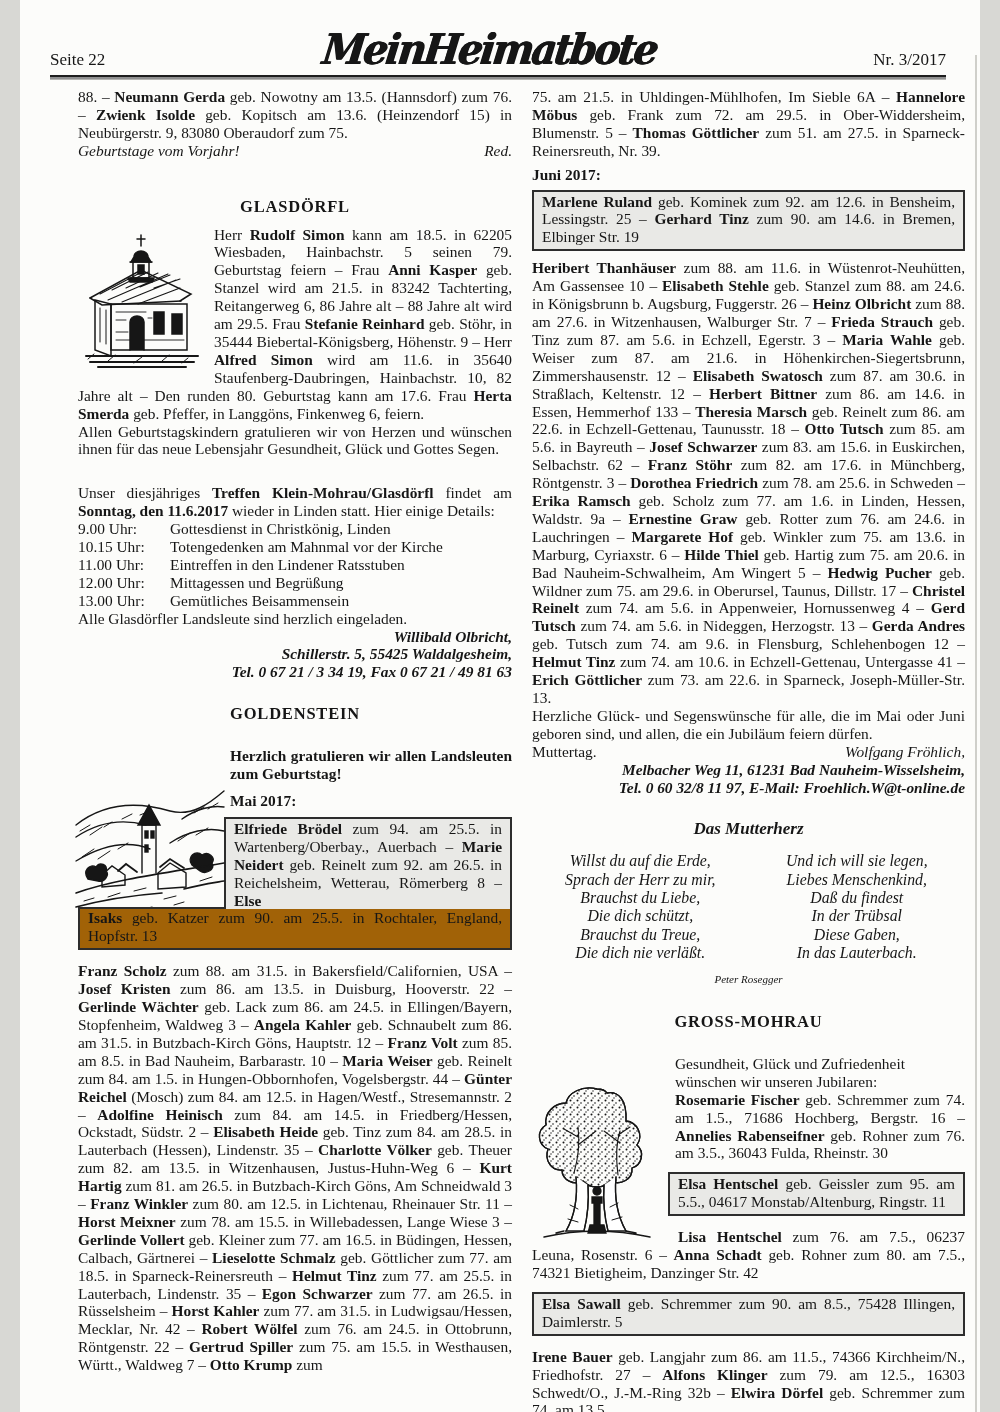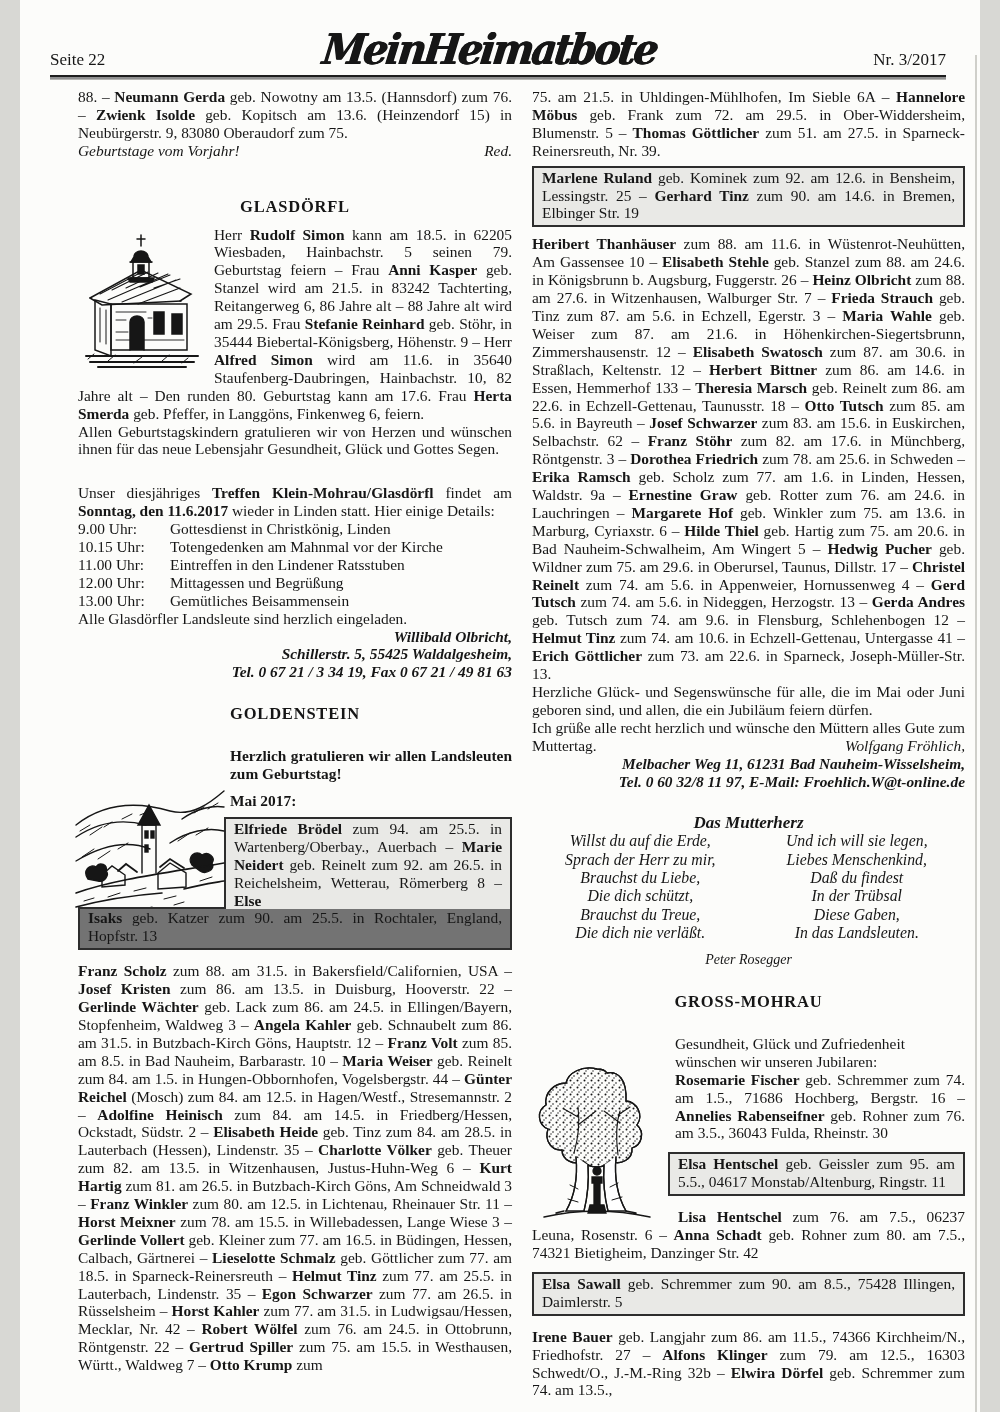--- a/index.html
+++ b/index.html
@@ -30,26 +30,26 @@
   .chapel{float:left;width:124px;height:140px;margin:6px 12px 2px 0;}
   .sched-row{display:flex;}
   .sched-time{width:92px;flex:0 0 auto;}
   .sched-event{flex:1;text-align:left;}
   
   .gold-sec{position:relative;margin-top:24px;}
   .village{position:absolute;left:-4px;top:28px;width:152px;height:148px;}
   .gold-greeting{margin:8px 0 0 152px;font-weight:bold;}
   .gold-month{margin:9px 0 7px 152px;font-weight:bold;}
   .gold-box-top{margin-left:146px;background:#e9e9e6;border:2px solid #2d2d2d;border-bottom:none;padding:1px 8px 0;}
-  .gold-box-bottom{position:relative;background:#737373;border:2px solid #2d2d2d;border-top:none;padding:0 8px 3px;}
+  .gold-box-bottom{position:relative;background:#a16207;border:2px solid #2d2d2d;border-top:none;padding:0 8px 3px;}
   .gold-box-bottom::before{content:"";position:absolute;left:-2px;top:-2px;width:148px;border-top:2px solid #2d2d2d;}
   
-  .poem{display:flex;margin-top:0;font-style:italic;font-size:15.8px;line-height:18.3px;align-items:center;}
+  .poem{display:flex;margin-top:14px;font-style:italic;font-size:15.8px;line-height:18.3px;align-items:center;}
   .poem-col{flex:1;text-align:center;text-align-last:center;}
-  .poem-author{margin-top:9px;font-style:italic;font-size:14px;text-align:center;text-align-last:center;}
+  .poem-author{margin-top:9px;font-style:italic;font-size:11px;text-align:center;text-align-last:center;}
   
   .gm-sec{position:relative;margin-top:24px;}
   .tree{position:absolute;left:2px;top:30px;width:126px;height:158px;}
   .gm-indent{margin-left:143px;}
   .gm-box1{margin:10px 0 0 136px;}
   .gm-list2{margin-top:12px;text-indent:146px;}
   .gm-box2{margin-top:10px;}
   .gm-list3{margin-top:12px;}
   .mt6{margin-top:6px;}.mt8{margin-top:8px;}.mt10{margin-top:10px;}
   .mt12{margin-top:12px;}.mt24{margin-top:24px;}.mt26{margin-top:26px;}.mt38{margin-top:38px;}
@@ -163,24 +163,24 @@
       <p class="gold-box-top"><span class="b">Elfriede Brödel</span><span> zum 94. am 25.5. in Wartenberg/Oberbay., Auerbach – </span><span class="b">Marie Neidert</span><span> geb. Reinelt zum 92. am 26.5. in Reichelsheim, Wetterau, Römerberg 8 – </span><span class="b">Else</span></p>
       <p class="gold-box-bottom"><span class="b">Isaks</span><span> geb. Katzer zum 90. am 25.5. in Rochtaler, England, Hopfstr. 13</span></p>
     </div>
     <p class="mt12"><span class="b">Franz Scholz</span><span> zum 88. am 31.5. in Bakersfield/Californien, USA – </span><span class="b">Josef Kristen</span><span> zum 86. am 13.5. in Duisburg, Hooverstr. 22 – </span><span class="b">Gerlinde Wächter</span><span> geb. Lack zum 86. am 24.5. in Ellingen/Bayern, Stopfenheim, Waldweg 3 – </span><span class="b">Angela Kahler</span><span> geb. Schnaubelt zum 86. am 31.5. in Butzbach-Kirch Göns, Hauptstr. 12 – </span><span class="b">Franz Volt</span><span> zum 85. am 8.5. in Bad Nauheim, Barbarastr. 10 – </span><span class="b">Maria Weiser</span><span> geb. Reinelt zum 84. am 1.5. in Hungen-Obbornhofen, Vogelsbergstr. 44 – </span><span class="b">Günter Reichel</span><span> (Mosch) zum 84. am 12.5. in Hagen/Westf., Stresemannstr. 2 – </span><span class="b">Adolfine Heinisch</span><span> zum 84. am 14.5. in Friedberg/Hessen, Ockstadt, Südstr. 2 – </span><span class="b">Elisabeth Heide</span><span> geb. Tinz zum 84. am 28.5. in Lauterbach (Hessen), Lindenstr. 35 – </span><span class="b">Charlotte Völker</span><span> geb. Theuer zum 82. am 13.5. in Witzenhausen, Justus-Huhn-Weg 6 – </span><span class="b">Kurt Hartig</span><span> zum 81. am 26.5. in Butzbach-Kirch Göns, Am Schneidwald 3 – </span><span class="b">Franz Winkler</span><span> zum 80. am 12.5. in Lichtenau, Rheinauer Str. 11 – </span><span class="b">Horst Meixner</span><span> zum 78. am 15.5. in Willebadessen, Lange Wiese 3 – </span><span class="b">Gerlinde Vollert</span><span> geb. Kleiner zum 77. am 16.5. in Büdingen, Hessen, Calbach, Gärtnerei – </span><span class="b">Lieselotte Schmalz</span><span> geb. Göttlicher zum 77. am 18.5. in Sparneck-Reinersreuth – </span><span class="b">Helmut Tinz</span><span> zum 77. am 25.5. in Lauterbach, Lindenstr. 35 – </span><span class="b">Egon Schwarzer</span><span> zum 77. am 26.5. in Rüsselsheim – </span><span class="b">Horst Kahler</span><span> zum 77. am 31.5. in Ludwigsau/Hessen, Mecklar, Nr. 42 – </span><span class="b">Robert Wölfel</span><span> zum 76. am 24.5. in Ottobrunn, Röntgenstr. 22 – </span><span class="b">Gertrud Spiller</span><span> zum 75. am 15.5. in Westhausen, Württ., Waldweg 7 – </span><span class="b">Otto Krump</span><span> zum</span></p>
 
   </div>
 
   <div class="col col-right">
 
     <p><span>75. am 21.5. in Uhldingen-Mühlhofen, Im Sieble 6A – </span><span class="b">Hannelore Möbus</span><span> geb. Frank zum 72. am 29.5. in Ober-Widdersheim, Blumenstr. 5 – </span><span class="b">Thomas Göttlicher</span><span> zum 51. am 27.5. in Sparneck-Reinersreuth, Nr. 39.</span></p>
+    <p class="b mt6" style="text-align:left">Juni 2017:</p>
     <p class="gray-box mt6"><span class="b">Marlene Ruland</span><span> geb. Kominek zum 92. am 12.6. in Bensheim, Lessingstr. 25 – </span><span class="b">Gerhard Tinz</span><span> zum 90. am 14.6. in Bremen, Elbinger Str. 19</span></p>
     <p class="mt8"><span class="b">Heribert Thanhäuser</span><span> zum 88. am 11.6. in Wüstenrot-Neuhütten, Am Gassensee 10 – </span><span class="b">Elisabeth Stehle</span><span> geb. Stanzel zum 88. am 24.6. in Königsbrunn b. Augsburg, Fuggerstr. 26 – </span><span class="b">Heinz Olbricht</span><span> zum 88. am 27.6. in Witzenhausen, Walburger Str. 7 – </span><span class="b">Frieda Strauch</span><span> geb. Tinz zum 87. am 5.6. in Echzell, Egerstr. 3 – </span><span class="b">Maria Wahle</span><span> geb. Weiser zum 87. am 21.6. in Höhenkirchen-Siegertsbrunn, Zimmershausenstr. 12 – </span><span class="b">Elisabeth Swatosch</span><span> zum 87. am 30.6. in Straßlach, Keltenstr. 12 – </span><span class="b">Herbert Bittner</span><span> zum 86. am 14.6. in Essen, Hemmerhof 133 – </span><span class="b">Theresia Marsch</span><span> geb. Reinelt zum 86. am 22.6. in Echzell-Gettenau, Taunusstr. 18 – </span><span class="b">Otto Tutsch</span><span> zum 85. am 5.6. in Bayreuth – </span><span class="b">Josef Schwarzer</span><span> zum 83. am 15.6. in Euskirchen, Selbachstr. 62 – </span><span class="b">Franz Stöhr</span><span> zum 82. am 17.6. in Münchberg, Röntgenstr. 3 – </span><span class="b">Dorothea Friedrich</span><span> zum 78. am 25.6. in Schweden – </span><span class="b">Erika Ramsch</span><span> geb. Scholz zum 77. am 1.6. in Linden, Hessen, Waldstr. 9a – </span><span class="b">Ernestine Graw</span><span> geb. Rotter zum 76. am 24.6. in Lauchringen – </span><span class="b">Margarete Hof</span><span> geb. Winkler zum 75. am 13.6. in Marburg, Cyriaxstr. 6 – </span><span class="b">Hilde Thiel</span><span> geb. Hartig zum 75. am 20.6. in Bad Nauheim-Schwalheim, Am Wingert 5 – </span><span class="b">Hedwig Pucher</span><span> geb. Wildner zum 75. am 29.6. in Oberursel, Taunus, Dillstr. 17 – </span><span class="b">Christel Reinelt</span><span> zum 74. am 5.6. in Appenweier, Hornussenweg 4 – </span><span class="b">Gerd Tutsch</span><span> zum 74. am 5.6. in Nideggen, Herzogstr. 13 – </span><span class="b">Gerda Andres</span><span> geb. Tutsch zum 74. am 9.6. in Flensburg, Schlehenbogen 12 – </span><span class="b">Helmut Tinz</span><span> zum 74. am 10.6. in Echzell-Gettenau, Untergasse 41 – </span><span class="b">Erich Göttlicher</span><span> zum 73. am 22.6. in Sparneck, Joseph-Müller-Str. 13.</span></p>
     <p>Herzliche Glück- und Segenswünsche für alle, die im Mai oder Juni geboren sind, und allen, die ein Jubiläum feiern dürfen.</p>
-    <p>Ich grüße alle recht herzlich und wünsche den Müttern alles Gute zum</p>
     <div class="split-row">
       <span>Muttertag.</span>
       <span class="it">Wolfgang Fröhlich,</span>
     </div>
     <div class="it right">
         <div>Melbacher Weg 11, 61231 Bad Nauheim-Wisselsheim,</div>
         <div>Tel. 0 60 32/8 11 97, E-Mail: Froehlich.W@t-online.de</div>
       </div>
 
     <div class="center b it mt24" style="font-size:17px">Das Mutterherz</div>
@@ -192,21 +192,21 @@
           <div>Die dich schützt,</div>
           <div>Brauchst du Treue,</div>
           <div>Die dich nie verläßt.</div>
         </div>
       <div class="poem-col">
           <div>Und ich will sie legen,</div>
           <div>Liebes Menschenkind,</div>
           <div>Daß du findest</div>
           <div>In der Trübsal</div>
           <div>Diese Gaben,</div>
-          <div>In das Landsleuten.</div>
+          <div>In das Lauterbach.</div>
         </div>
     </div>
     <div class="poem-author">Peter Rosegger</div>
 
     <div class="sec-title mt24">GROSS-MOHRAU</div>
     <div class="gm-sec">
       <svg class="tree" viewBox="0 0 126 158" aria-hidden="true">
         <defs>
           <pattern id="speckle" width="7" height="7" patternUnits="userSpaceOnUse">
             <circle cx="1.5" cy="1.5" r="1" fill="#161616"></circle>

